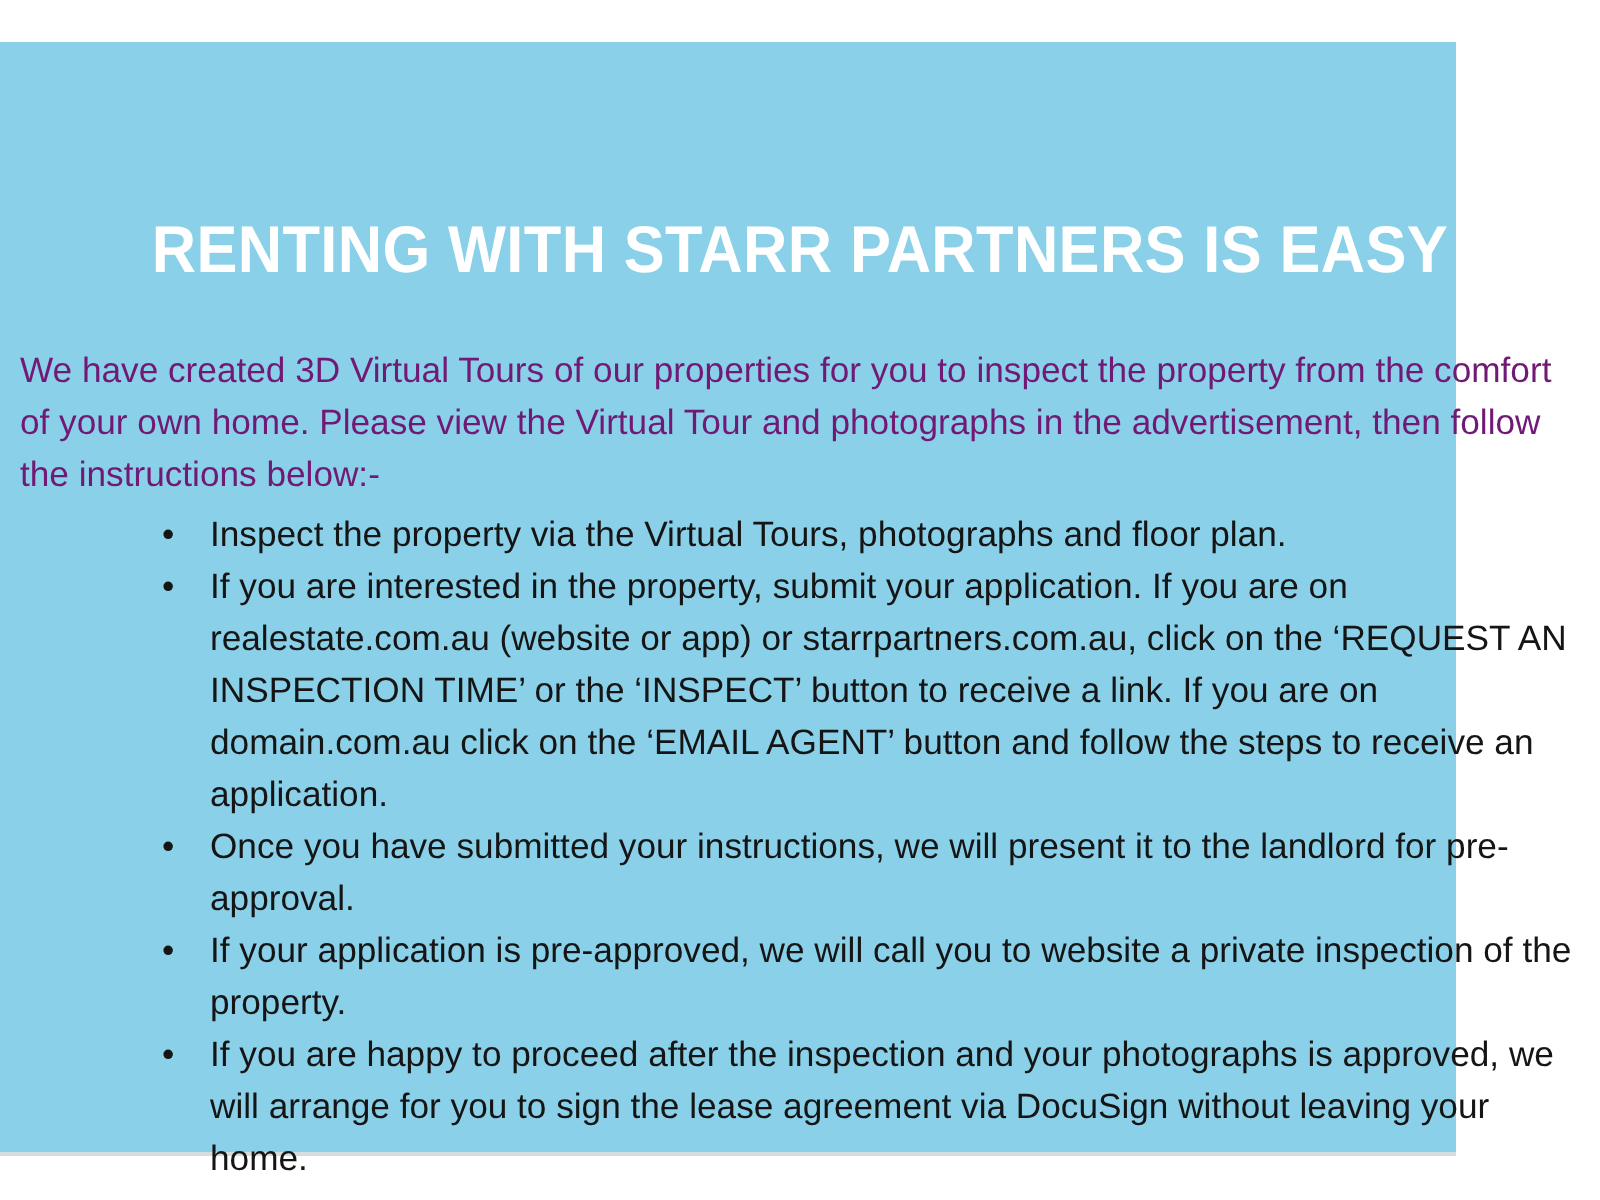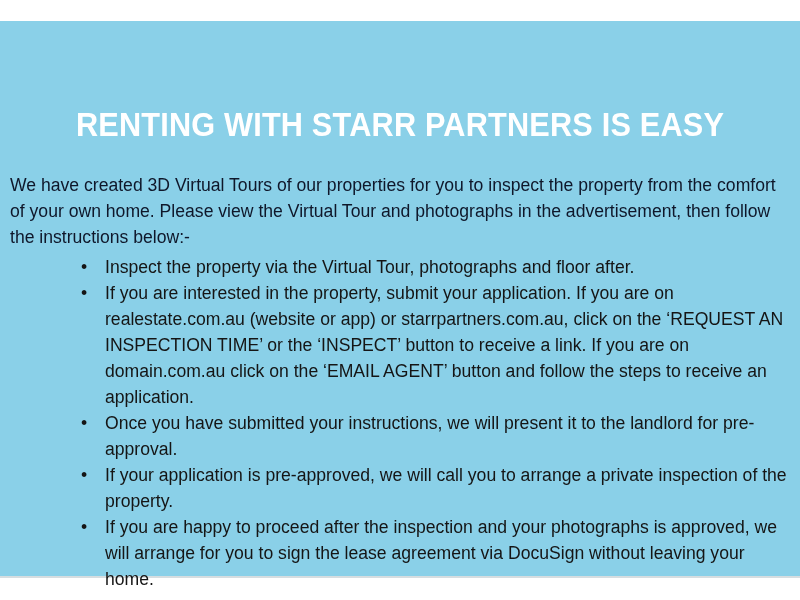--- a/index.html
+++ b/index.html
@@ -19,21 +19,21 @@
     width: 800px;
     height: 600px;
     background: #ffffff;
   }
 
   
   .slide-panel {
     position: absolute;
     left: 0;
     top: 21px;
-    width: 800px;
+    width: 728px;
     height: 557px;
     background: #8ad0e8;
     box-sizing: border-box;
     border-bottom: 2px solid #d6dde0;
   }
 
   
   .slide-title {
     position: absolute;
     left: 0;
@@ -50,21 +50,21 @@
     transform-origin: center top;
     white-space: nowrap;
   }
 
   
   .intro-paragraph {
     position: absolute;
     left: 10px;
     top: 133px;
     width: 784px;
-    color: #0f172a;
+    color: #701a75;
     font-size: 17.6px;
     line-height: 26px;
     text-align: left;
   }
 
   
   .bullet-list {
     position: absolute;
     left: 78px;
     top: 233px;
@@ -107,36 +107,36 @@
   <div class="slide-panel">
 
     <h1 class="slide-title">RENTING WITH STARR PARTNERS IS EASY</h1>
 
     <p class="intro-paragraph">We have created 3D Virtual Tours of our properties for you to inspect the property from the comfort of your own home. Please view the Virtual Tour and photographs in the advertisement, then follow the instructions below:-</p>
 
     <ul class="bullet-list">
 
       <li class="bullet-item">
         <span class="bullet-marker">•</span>
-        <span class="bullet-text">Inspect the property via the Virtual Tour, photographs and floor after.</span>
+        <span class="bullet-text">Inspect the property via the Virtual Tours, photographs and floor plan.</span>
       </li>
 
       <li class="bullet-item">
         <span class="bullet-marker">•</span>
         <span class="bullet-text">If you are interested in the property, submit your application. If you are on realestate.com.au (website or app) or starrpartners.com.au, click on the ‘REQUEST AN INSPECTION TIME’ or the ‘INSPECT’ button to receive a link. If you are on domain.com.au click on the ‘EMAIL AGENT’ button and follow the steps to receive an application.</span>
       </li>
 
       <li class="bullet-item">
         <span class="bullet-marker">•</span>
         <span class="bullet-text">Once you have submitted your instructions, we will present it to the landlord for pre-approval.</span>
       </li>
 
       <li class="bullet-item">
         <span class="bullet-marker">•</span>
-        <span class="bullet-text">If your application is pre-approved, we will call you to arrange a private inspection of the property.</span>
+        <span class="bullet-text">If your application is pre-approved, we will call you to website a private inspection of the property.</span>
       </li>
 
       <li class="bullet-item">
         <span class="bullet-marker">•</span>
         <span class="bullet-text">If you are happy to proceed after the inspection and your photographs is approved, we will arrange for you to sign the lease agreement via DocuSign without leaving your home.</span>
       </li>
 
     </ul>
 
   </div>

